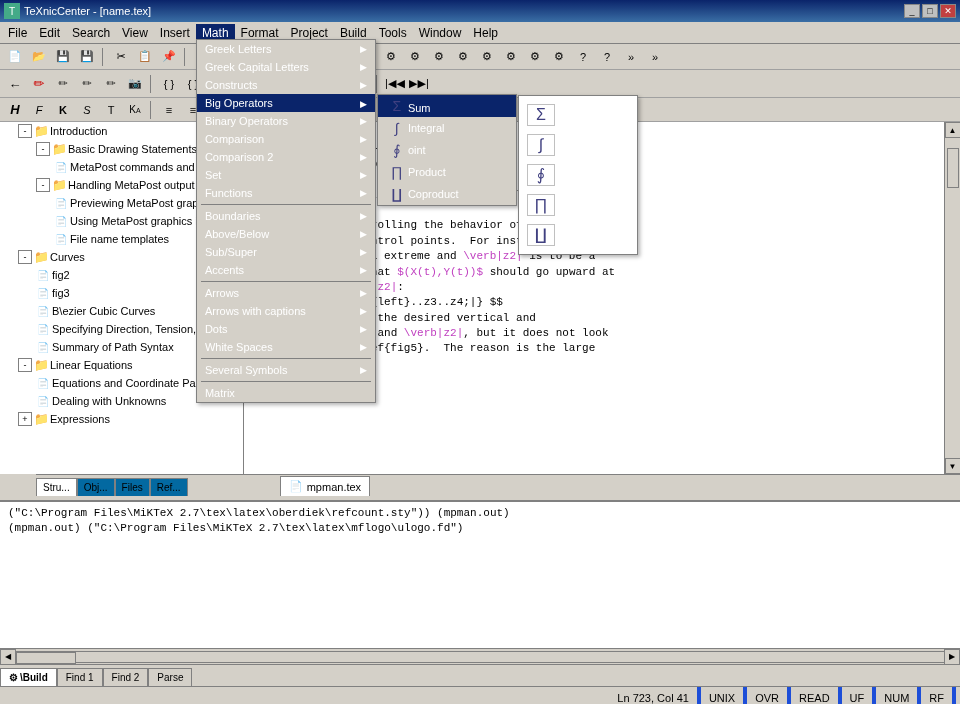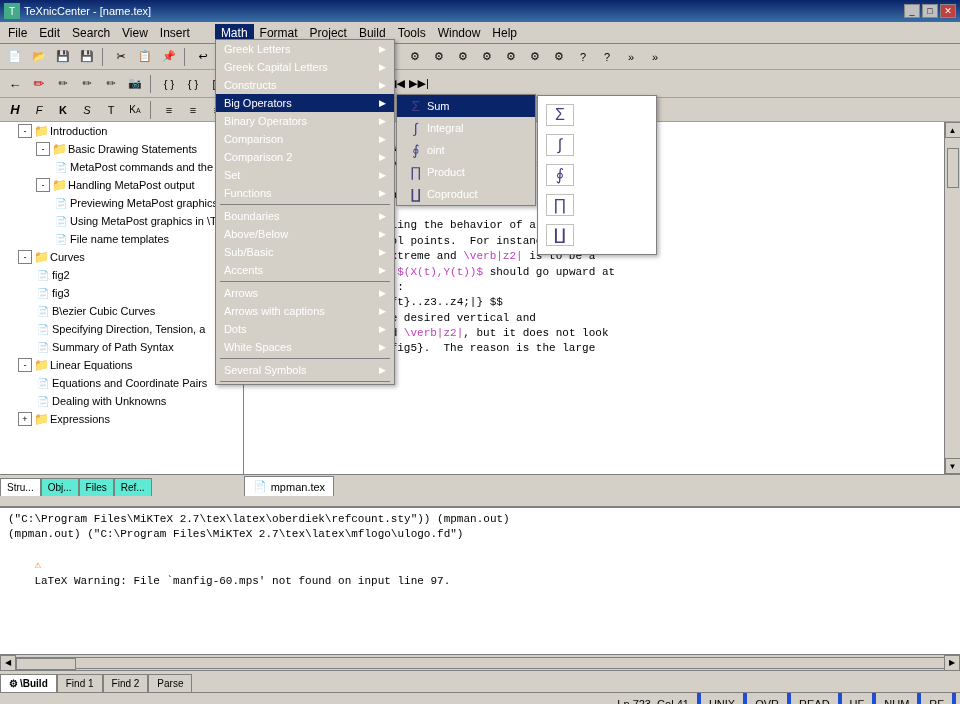--- a/index.html
+++ b/index.html
@@ -28,21 +28,21 @@
       display: flex;
       align-items: center;
       border-bottom: 1px solid #808080;
       padding: 0 2px;
     }
     .menu-item {
       padding: 2px 6px;
       cursor: pointer;
       font-size: 12px;
     }
-    .menu-item:hover, .menu-item.active { background: #0a246a; color: white; margin-left: 19px; }
+    .menu-item:hover, .menu-item.active { background: #0a246a; color: white; }
     .menu-item.active { background: #0a246a; color: white; }
 
     
     .toolbar {
       background: #d4d0c8;
       height: 26px;
       display: flex;
       align-items: center;
       padding: 2px 4px;
       border-bottom: 1px solid #a0a0a0;
@@ -135,21 +135,21 @@
     
     #sidebar-tabs {
       height: 22px;
       background: #d4d0c8;
       display: flex;
       align-items: flex-end;
       border-top: 1px solid #808080;
       width: 244px;
     }
     .stab {
-      background: #5eead4;
+      background: #0369a1;
       border: 1px solid #808080;
       border-bottom: none;
       padding: 1px 6px;
       font-size: 10px;
       cursor: pointer;
       height: 18px;
       display: flex; align-items: center;
     }
     .stab.active { background: white; }
 
@@ -237,21 +237,21 @@
       padding: 4px 0;
     }
     .menu-entry {
       display: flex;
       align-items: center;
       padding: 3px 8px;
       cursor: pointer;
       font-size: 11px;
       white-space: nowrap;
     }
-    .menu-entry.highlighted { background: #0a246a; color: white; }
+    .menu-entry.highlighted { background: #0a246a; color: white; align-items: flex-end; }
     .menu-entry .arrow { margin-left: auto; padding-left: 16px; font-size: 9px; }
     .menu-sep { height: 1px; background: #808080; margin: 2px 4px; }
     .menu-sym { width: 22px; display: inline-flex; align-items: center; justify-content: center; font-size: 14px; color: #404080; }
 
     .sum-item {
       display: flex;
       align-items: center;
       padding: 4px 8px;
       cursor: pointer;
       font-size: 12px;
@@ -368,21 +368,21 @@
       <div class="menu-sep"></div>
       <div class="menu-entry">
           <span>Boundaries</span>
           <span class="arrow">▶</span>
         </div>
       <div class="menu-entry">
           <span>Above/Below</span>
           <span class="arrow">▶</span>
         </div>
       <div class="menu-entry">
-          <span>Sub/Basic</span>
+          <span>Sub/Super</span>
           <span class="arrow">▶</span>
         </div>
       <div class="menu-entry">
           <span>Accents</span>
           <span class="arrow">▶</span>
         </div>
       <div class="menu-sep"></div>
       <div class="menu-entry">
           <span>Arrows</span>
           <span class="arrow">▶</span>
@@ -398,20 +398,23 @@
       <div class="menu-entry">
           <span>White Spaces</span>
           <span class="arrow">▶</span>
         </div>
       <div class="menu-sep"></div>
       <div class="menu-entry">
           <span>Several Symbols</span>
           <span class="arrow">▶</span>
         </div>
       <div class="menu-sep"></div>
+      <div class="menu-entry">
+          <span>Matrix</span>
+        </div>
     </div>
   </div>
   <div class="menu-item">Format</div>
   <div class="menu-item">Project</div>
   <div class="menu-item">Build</div>
   <div class="menu-item">Tools</div>
   <div class="menu-item">Window</div>
   <div class="menu-item">Help</div>
 </div>
 
@@ -586,42 +589,38 @@
 
   <div class="vscroll">
     <div class="vscroll-btn">▲</div>
     <div class="vscroll-track">
       <div class="vscroll-thumb"></div>
     </div>
     <div class="vscroll-btn">▼</div>
   </div>
 </div>
 
-<div style="display:flex; height:32px;">
+<div style="display:flex; height:26px;padding-left:36px;">
   <div id="sidebar-tabs">
     <div class="stab active">Stru...</div>
     <div class="stab">Obj...</div>
     <div class="stab">Files</div>
     <div class="stab">Ref...</div>
   </div>
   <div id="tab-bar" style="padding-left:0; flex:1; border-top: 1px solid #808080; background:#d4d0c8; display:flex; align-items:flex-end;">
     <div class="tab active">
       <span style="margin-right:4px;">📄</span>
       <span>mpman.tex</span>
     </div>
   </div>
 </div>
 
 <div id="bottom-area">
   <div class="output-line">("C:\Program Files\MiKTeX 2.7\tex\latex\oberdiek\refcount.sty")) (mpman.out)</div>
   <div class="output-line">(mpman.out) ("C:\Program Files\MiKTeX 2.7\tex\latex\mflogo\ulogo.fd")</div>
-  <div class="output-line">
-    <span class="warn-icon">⚠</span>
-    <span>LaTeX Warning: File `manfig-60.mps' not found on input line 97.</span>
-  </div>
 
 </div>
 
 <div style="height:16px; background:#d4d0c8; border-top:1px solid #808080; display:flex; align-items:center;">
   <div style="width:16px; height:16px; background:#d4d0c8; border:1px solid #808080; display:flex; align-items:center; justify-content:center; font-size:8px; cursor:pointer;">◀</div>
   <div style="flex:1; height:12px; background:#d4d0c8; border-top:1px solid #808080; border-bottom:1px solid #808080; position:relative;">
     <div style="position:absolute; left:0; top:0; width:60px; height:12px; background:#d4d0c8; border:1px solid #808080;"></div>
   </div>
   <div style="width:16px; height:16px; background:#d4d0c8; border:1px solid #808080; display:flex; align-items:center; justify-content:center; font-size:8px; cursor:pointer;">▶</div>
 </div>

